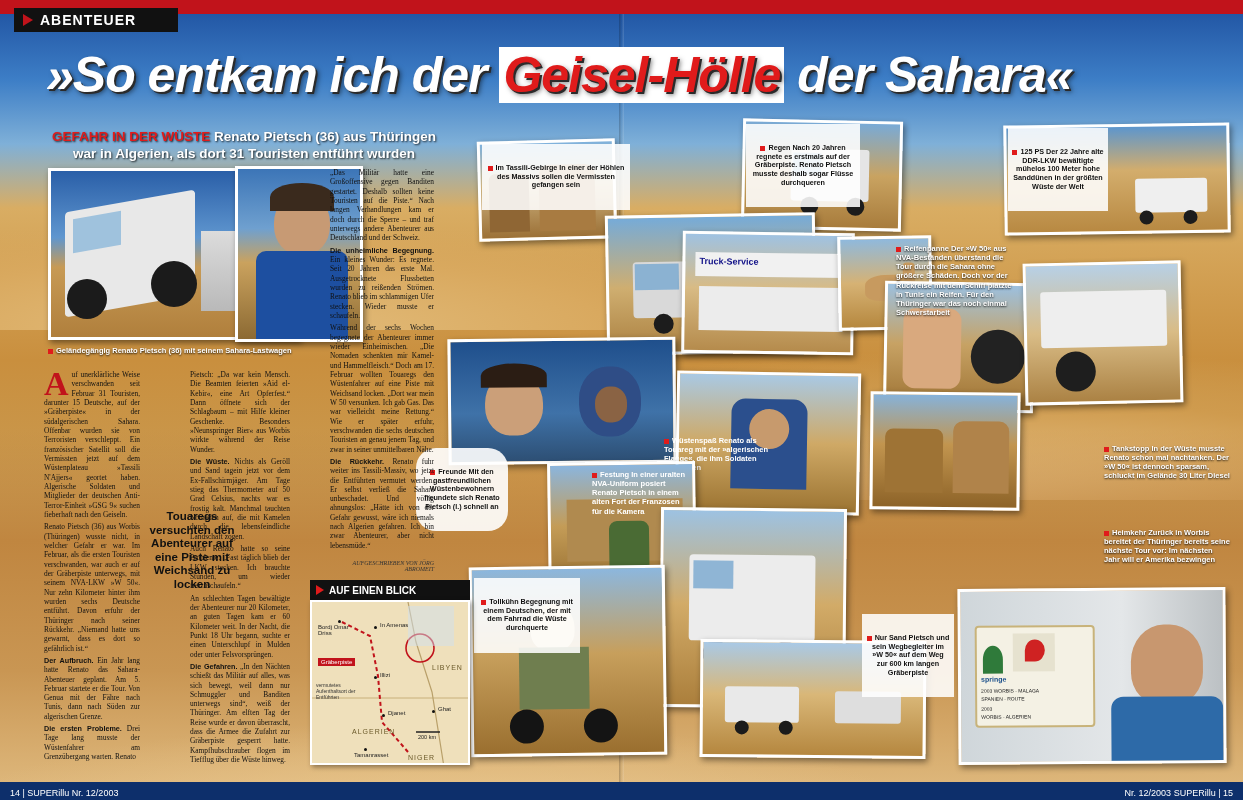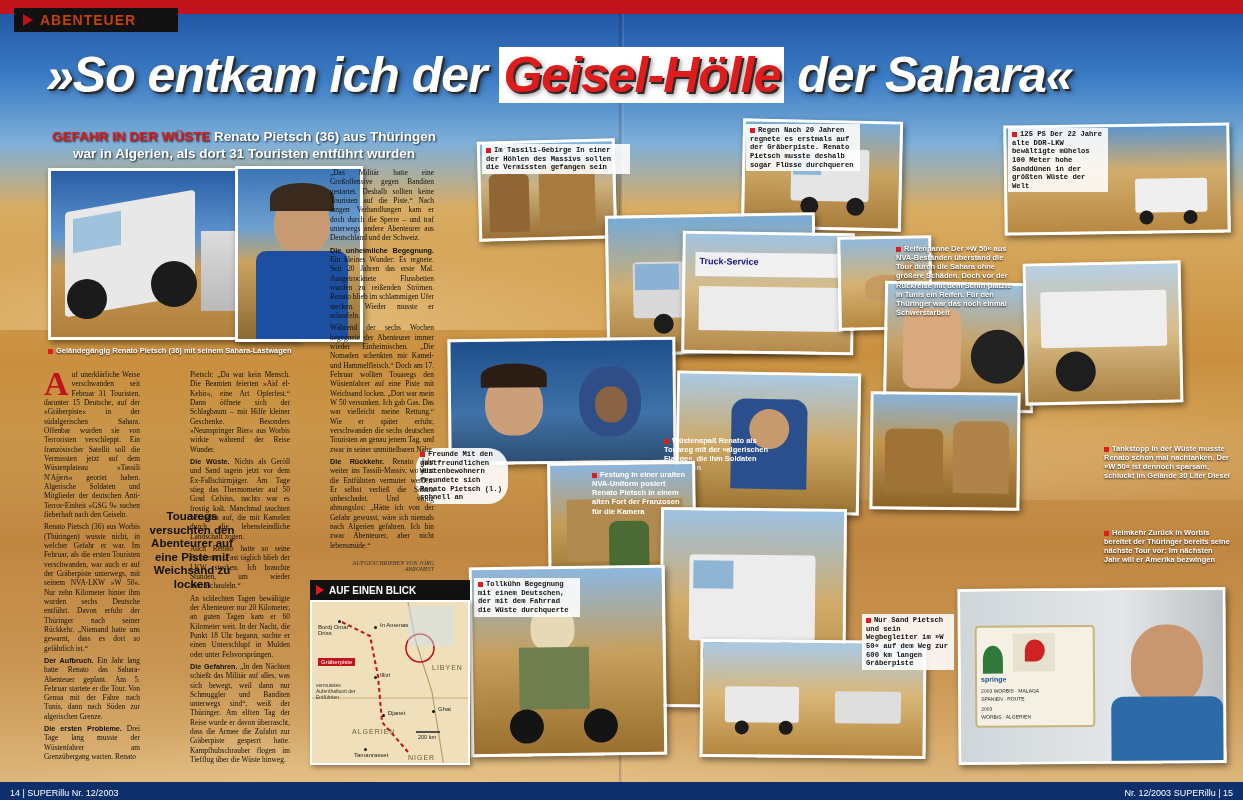--- a/index.html
+++ b/index.html
@@ -24,40 +24,40 @@
   .dune3{position:absolute;left:0;top:430px;width:1243px;height:370px;
     background:linear-gradient(180deg, rgba(197,141,67,0) 0%, #c08640 30%, #c99653 65%, #e0bb80 100%);}
   .dune4{position:absolute;left:0;top:600px;width:1243px;height:200px;
     background:radial-gradient(ellipse 700px 140px at 35% 110%, #e9c68d 0%, rgba(233,198,141,0) 70%);}
 
   
   .topbar{position:absolute;left:0;top:0;width:1243px;height:14px;background:#c1131b;}
   .abenteuer-tab{position:absolute;left:14px;top:8px;width:164px;height:24px;background:#111;
     display:flex;align-items:center;gap:7px;padding-left:9px;}
   .abenteuer-tab .tri{width:0;height:0;border-left:10px solid #c1131b;border-top:6px solid transparent;border-bottom:6px solid transparent;}
-  .abenteuer-tab .txt{color:#c2410c;font-family:"Liberation Sans", sans-serif;font-weight:bold;font-size:14px;letter-spacing:1px;}
+  .abenteuer-tab .txt{color:#ffffff;font-family:"Liberation Sans", sans-serif;font-weight:bold;font-size:14px;letter-spacing:1px;}
 
   
   .headline{position:absolute;left:26px;top:46px;width:1190px;height:62px;
     font-family:"Liberation Sans", sans-serif;font-weight:bold;font-style:italic;font-size:50px;
     color:#fff;white-space:nowrap;letter-spacing:-1px;
     text-shadow:2px 2px 0 #2b2b2b, 3px 3px 5px rgba(0,0,0,.5);margin-left:20px;}
   .headline .band{background:#fff;color:#e01b1b;padding:0 4px;}
 
   
   .photo{position:absolute;background:#cfcfcf;border:3px solid #fff;box-shadow:2px 3px 6px rgba(0,0,0,.45);overflow:hidden;}
   .cap{position:absolute;font-family:"Liberation Sans", sans-serif;font-size:7.5px;line-height:1.22;color:#fff;
        text-shadow:0 1px 2px rgba(0,0,0,.9);}
   .cap b{color:#fff;}
   .cap .sq{display:inline-block;width:5px;height:5px;background:#e01b1b;margin-right:3px;vertical-align:middle;}
   .capdark{color:#1a1a1a;text-shadow:none;}
 
   
-  .capbox{position:absolute;background:rgba(255,255,255,.88);padding:2px 4px;font-family:Liberation Mono, monospace;
-    font-size:7.2px;line-height:1.2;color:#111;}
+  .capbox{position:absolute;background:rgba(255,255,255,.88);padding:20px 4px;font-family:Liberation Sans, sans-serif;
+    font-size:7.2px;line-height:1.2;color:#111;text-align:center;}
   .capbox b{color:#111;}
   .capbox .sq{display:inline-block;width:5px;height:5px;background:#e01b1b;margin-right:3px;vertical-align:middle;}
 
   
   .deck{position:absolute;left:44px;top:128px;width:400px;
     font-family:"Liberation Sans", sans-serif;font-weight:bold;font-size:13.5px;line-height:1.28;
     color:#fff;text-shadow:1px 1px 2px rgba(0,0,0,.8);text-align:center;}
   .deck .red{color:#e01b1b;}
 
   

